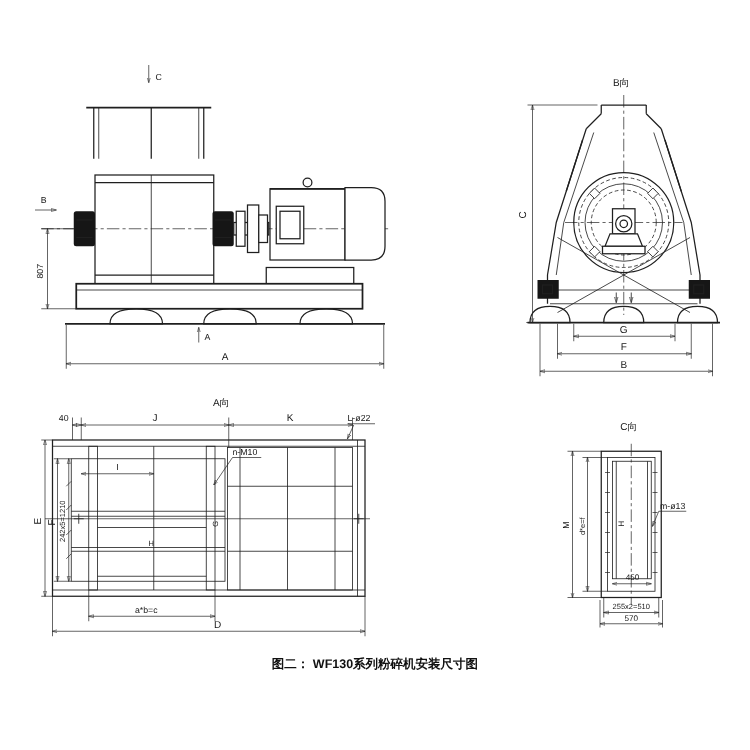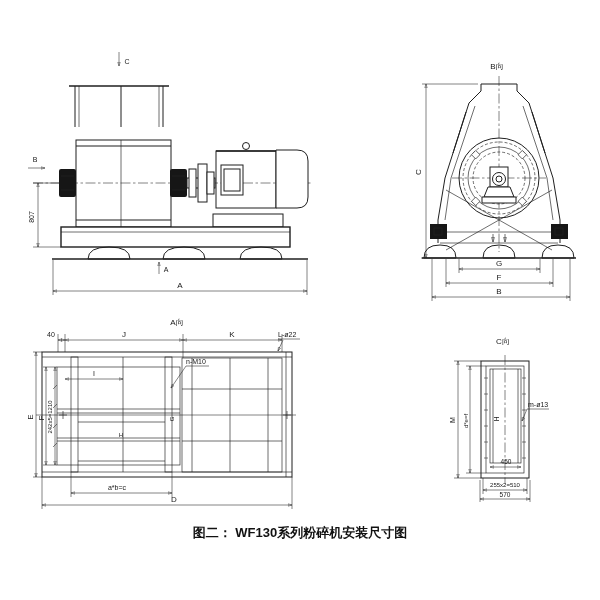--- a/index.html
+++ b/index.html
@@ -14,21 +14,21 @@
   .s12{stroke-width:1.4;}
   .cl{stroke-width:.55;stroke-dasharray:10 2.5 2.5 2.5;}
   .dash{stroke-dasharray:3 2;}
   text{fill:#161616;stroke:none;font-family:"Liberation Sans",sans-serif;text-anchor:middle;}
   .ts{text-anchor:start;}
   .t6{font-size:6px;}
   .t65{font-size:6.5px;}
   .t7{font-size:7px;}
   .t8{font-size:8px;}
   .caption{position:absolute;left:0;top:524px;width:600px;text-align:center;
-           font-family:"Liberation Sans",sans-serif;font-size:13px;font-weight:bold;color:#111;}
+           font-family:"Liberation Sans",sans-serif;font-size:10px;font-weight:bold;color:#111;}
 </style>
 </head>
 <body>
 
 <div id="stage">
 <svg width="600" height="600" viewBox="0 0 600 600">
   <defs>
     <marker id="ar" viewBox="0 0 10 10" refX="9.5" refY="5" markerWidth="7.5" markerHeight="7.5" orient="auto-start-reverse">
       <path d="M0,2 L10,5 L0,8 Z" fill="#1f1f1f" stroke="none"></path>
     </marker>

